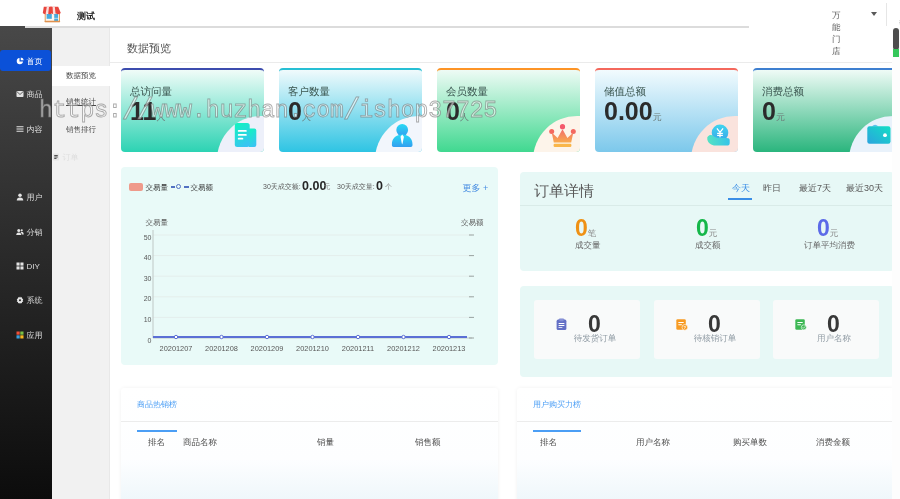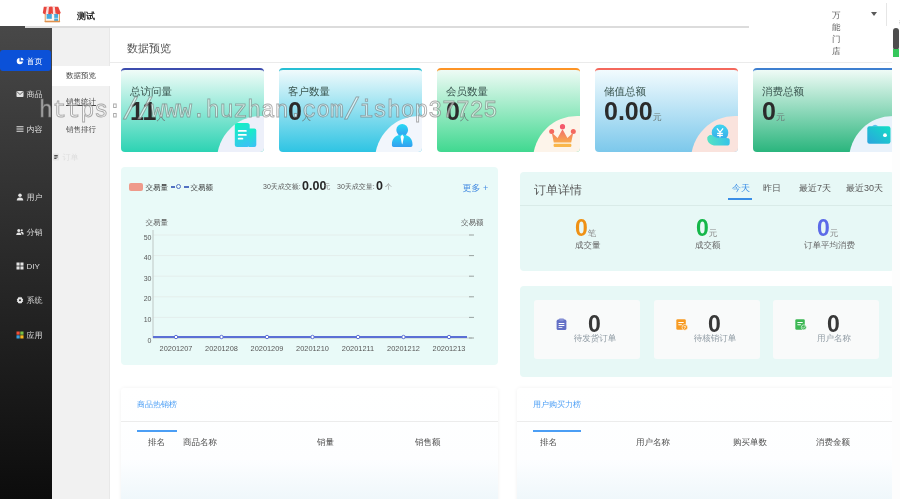--- a/index.html
+++ b/index.html
@@ -309,21 +309,21 @@
         <circle cx="100.5" cy="170" r="1.7"></circle>
         <circle cx="146" cy="170" r="1.7"></circle>
         <circle cx="191.5" cy="170" r="1.7"></circle>
         <circle cx="237" cy="170" r="1.7"></circle>
         <circle cx="282.5" cy="170" r="1.7"></circle>
         <circle cx="328" cy="170" r="1.7"></circle>
     </g>
   </svg>
 </div>
 <div id="orderpanel">
-  <div class="abs" style="left:14px; top:10px; font-size:12px; color:#595959;text-align:right;">订单详情</div>
+  <div class="abs" style="left:14px; top:10px; font-size:15px; color:#595959;text-align:right;">订单详情</div>
   <div class="abs" style="left:212px; top:10px; font-size:9px; color:#3a8ee6;">今天</div>
   <div class="abs" style="left:208px; top:25.5px; width:24px; height:2px; background:#3a8ee6;"></div>
   <div class="abs" style="left:243px; top:10px; font-size:9px; color:#595959;">昨日</div>
   <div class="abs" style="left:279px; top:10px; font-size:9px; color:#595959;">最近7天</div>
   <div class="abs" style="left:326px; top:10px; font-size:9px; color:#595959;">最近30天</div>
   <div class="abs" style="left:0px; top:33px; width:374px; height:1px; background:#d9ebe8;"></div>
   <div class="abs" style="left:55px; top:43px; font-size:23px; font-weight:bold; color:#ef9114;">0<span style="font-size:8.5px; font-weight:normal; color:#8c8c8c;">笔</span></div>
   <div class="abs" style="left:55px; top:68px; font-size:8.5px; color:#666;">成交量</div>
   <div class="abs" style="left:176px; top:43px; font-size:23px; font-weight:bold; color:#15b74a;">0<span style="font-size:8.5px; font-weight:normal; color:#8c8c8c;">元</span></div>
   <div class="abs" style="left:175px; top:68px; font-size:8.5px; color:#666;">成交额</div>

